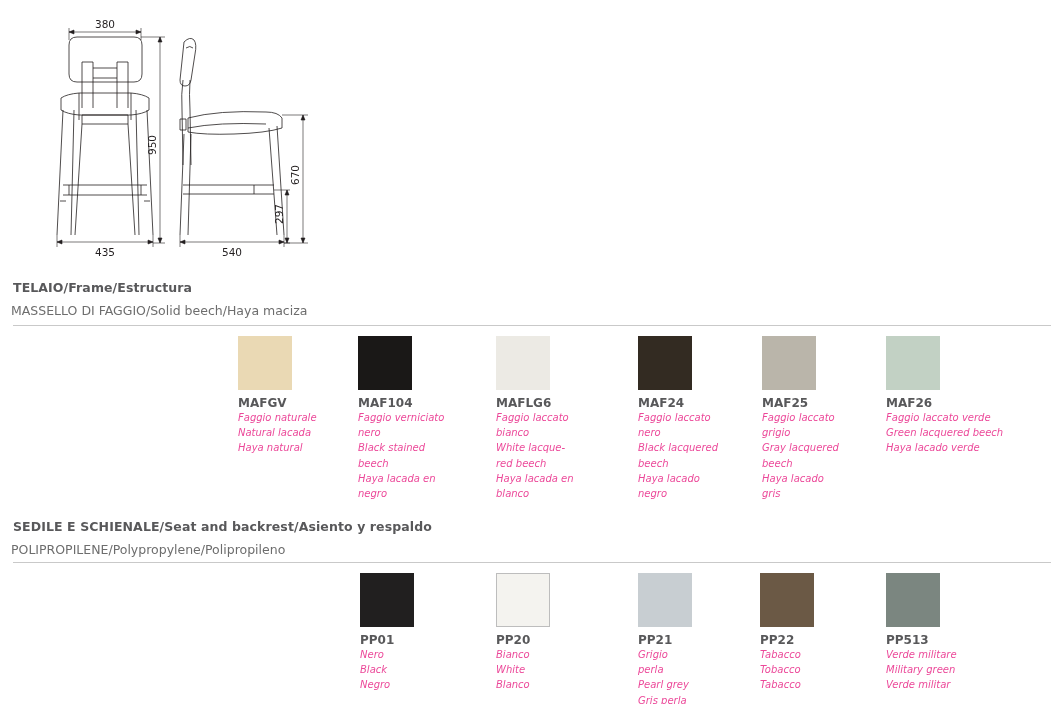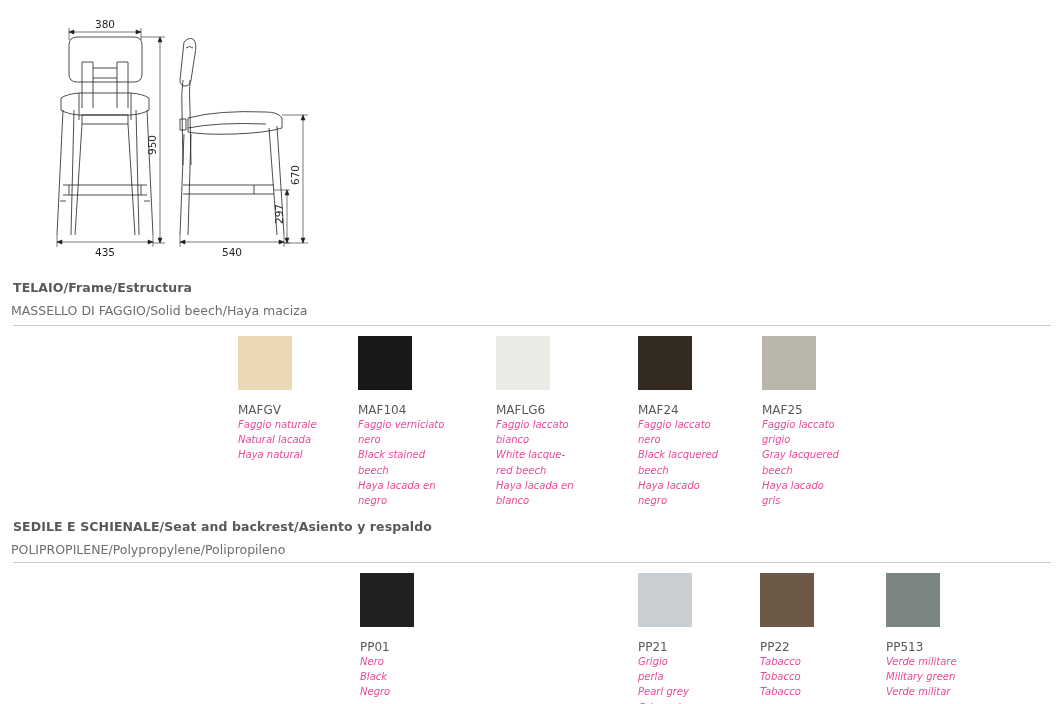--- a/index.html
+++ b/index.html
@@ -74,23 +74,23 @@
     display: block;
   }
   .chip.bordered {
     width: 52px;
     height: 52px;
     border: 1px solid #bdbdbd;
   }
   .code {
     display: block;
     font-size: 12px;
-    font-weight: normal;
+    font-weight: bold;
     color: #58585a;
-    margin-top: 13px;
+    margin-top: 6px;
     line-height: 14px;
     white-space: nowrap;
   }
   .desc {
     display: block;
     font-size: 10px;
     font-style: italic;
     color: #ec4899;
     line-height: 14.2px;
     margin-top: 1px;
@@ -243,37 +243,51 @@
     <span class="chip" style="background-color: rgb(186, 181, 170);"></span>
     <span class="code">MAF25</span>
     <span class="desc">Faggio laccato</span>
     <span class="desc">grigio</span>
     <span class="desc">Gray lacquered</span>
     <span class="desc">beech</span>
     <span class="desc">Haya lacado</span>
     <span class="desc">gris</span>
   </div>
 
+  <div class="swatch-cell" style="left:886px; width:178px;">
+    <span class="chip" style="background-color: rgb(194, 209, 196);"></span>
+    <span class="code">MAF26</span>
+    <span class="desc">Faggio laccato verde</span>
+    <span class="desc">Green lacquered beech</span>
+    <span class="desc">Haya lacado verde</span>
+  </div>
 </div>
 
 <div class="section" style="top:511px;">
   <div class="sec-title">SEDILE E SCHIENALE/Seat and backrest/Asiento y respaldo</div>
   <div class="sec-sub">POLIPROPILENE/Polypropylene/Polipropileno</div>
 </div>
 <div class="divider" style="top:562px;"></div>
 
 <div class="swatch-row" style="top:573px;">
   <div class="swatch-cell" style="left:360px;">
     <span class="chip" style="background-color: rgb(33, 31, 31);"></span>
     <span class="code">PP01</span>
     <span class="desc">Nero</span>
     <span class="desc">Black</span>
     <span class="desc">Negro</span>
   </div>
 
+  <div class="swatch-cell" style="left:496px;">
+    <span class="chip bordered" style="background-color: rgb(244, 243, 239);"></span>
+    <span class="code">PP20</span>
+    <span class="desc">Bianco</span>
+    <span class="desc">White</span>
+    <span class="desc">Blanco</span>
+  </div>
 
   <div class="swatch-cell" style="left:638px;">
     <span class="chip" style="background-color: rgb(200, 206, 210);"></span>
     <span class="code">PP21</span>
     <span class="desc">Grigio</span>
     <span class="desc">perla</span>
     <span class="desc">Pearl grey</span>
     <span class="desc">Gris perla</span>
   </div>
 

